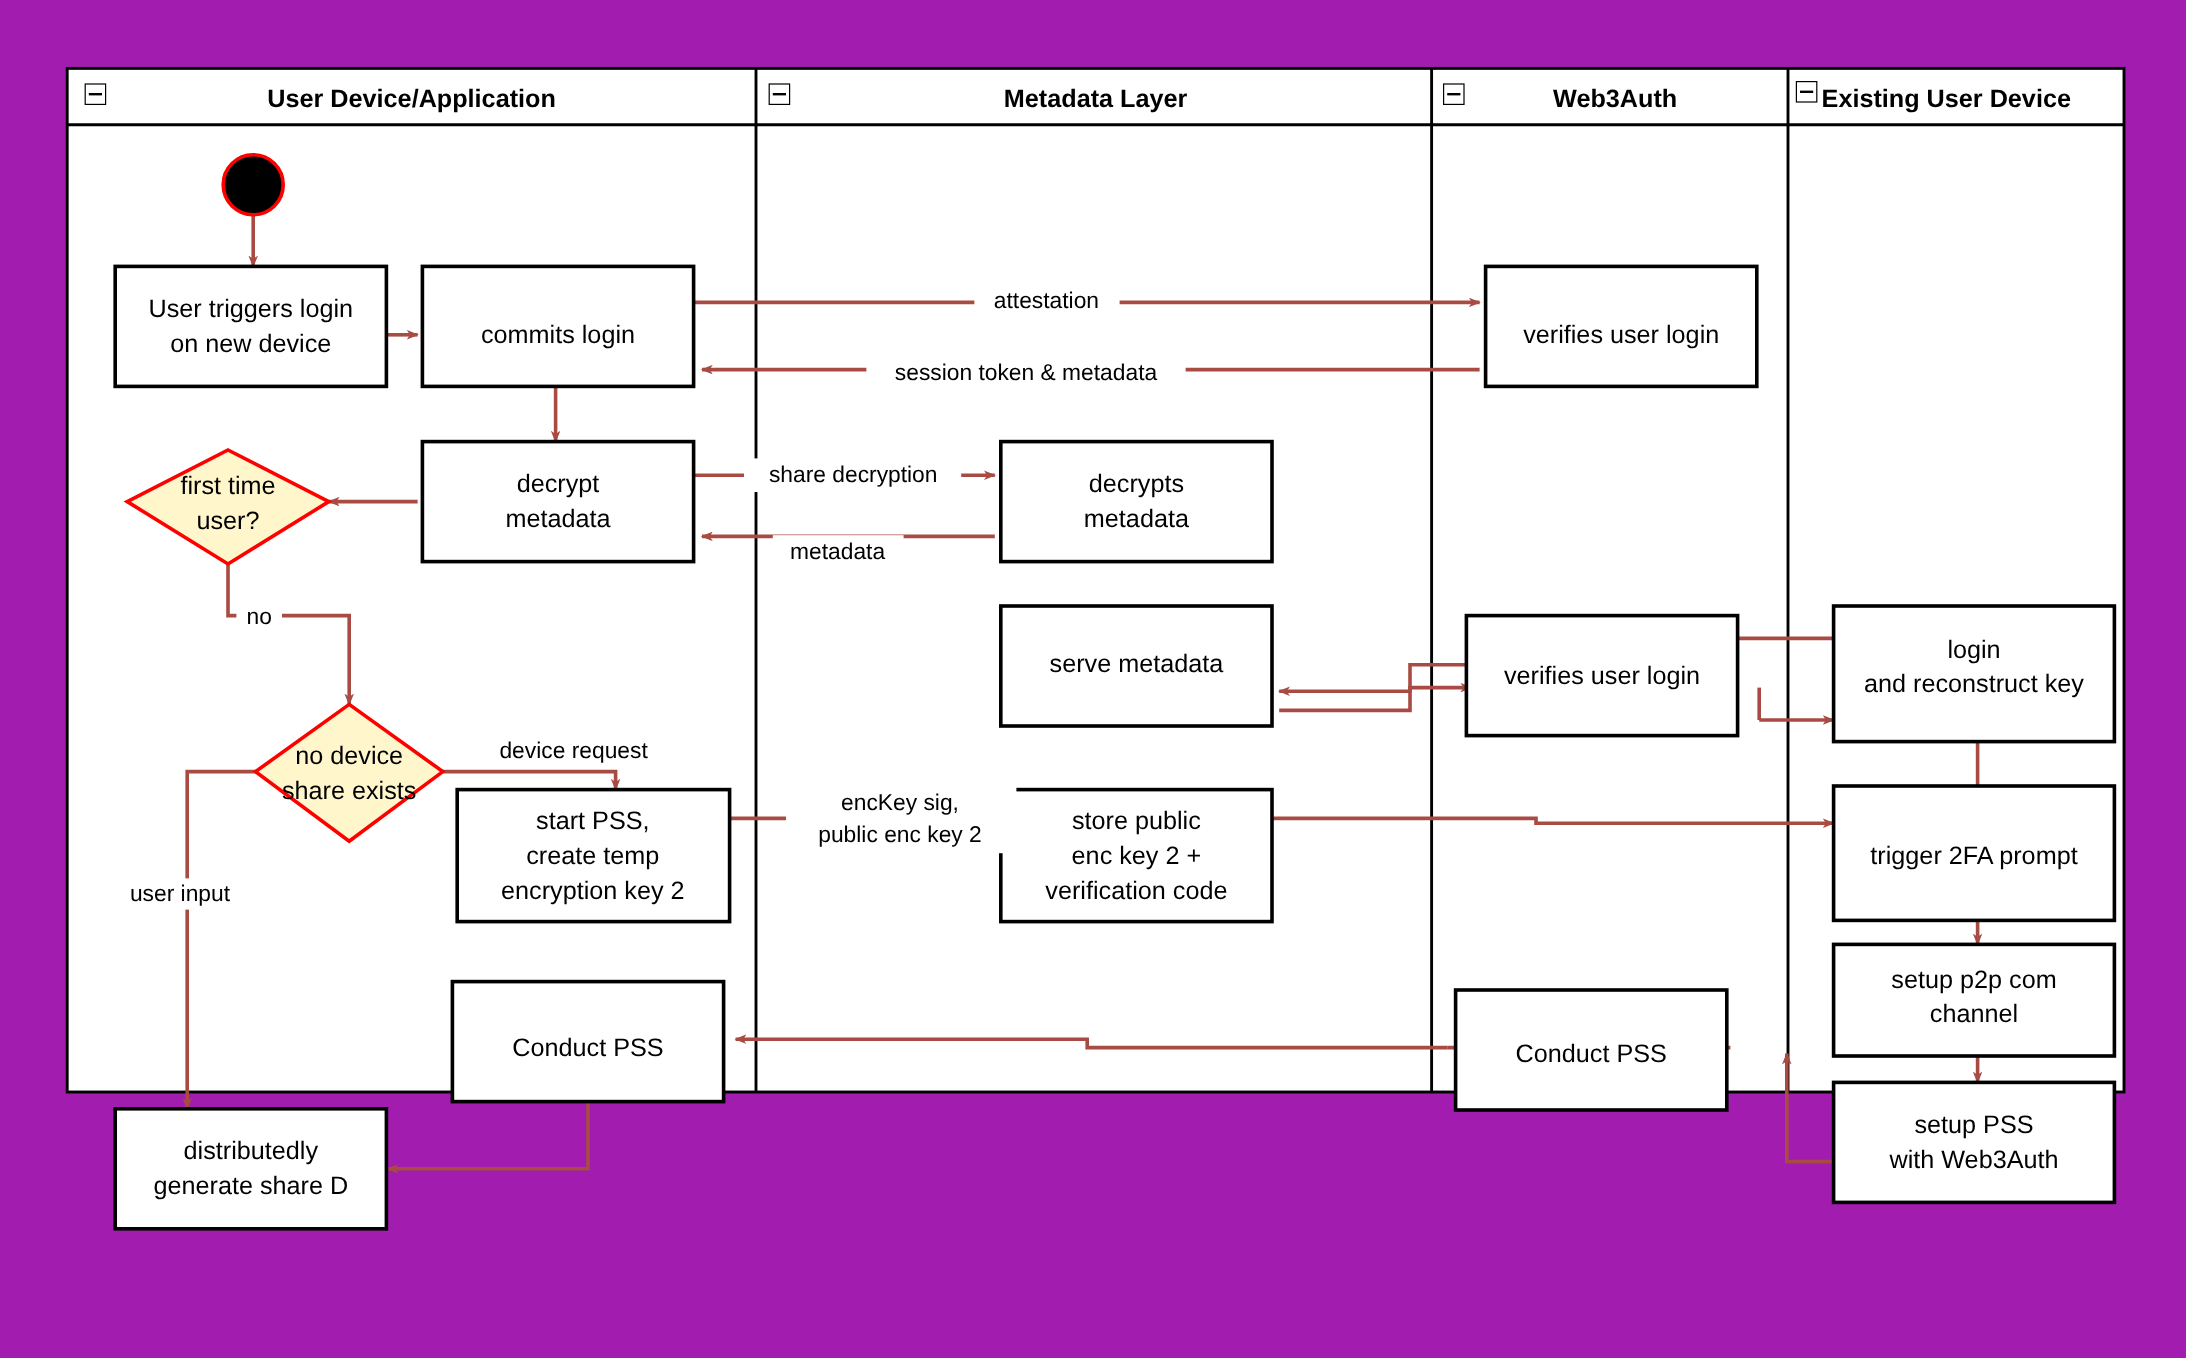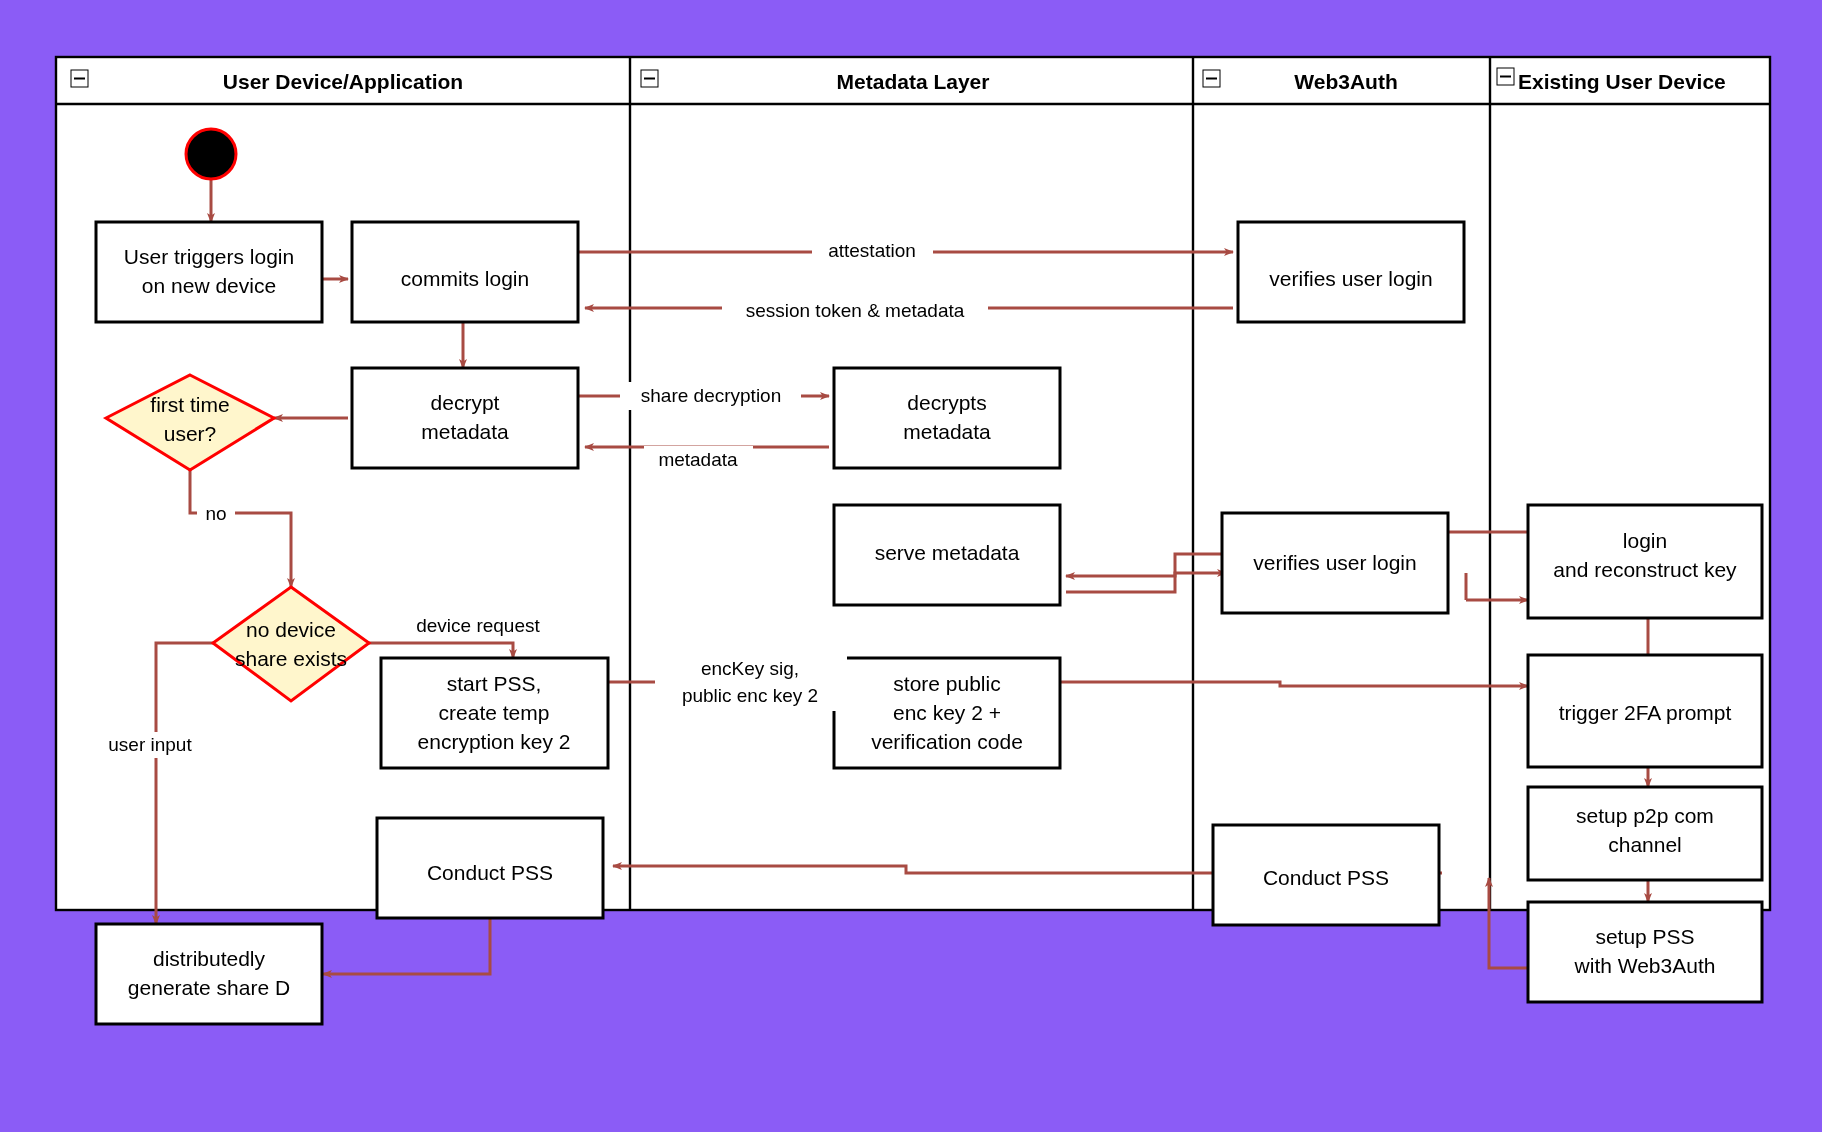--- a/index.html
+++ b/index.html
@@ -1,17 +1,17 @@
 <!DOCTYPE html>
 <html><head>
 <meta charset="utf-8">
 <style>
   html,body{margin:0;padding:0;background:#ffffff;}
   body{font-family:"Liberation Sans", sans-serif;}
-  #canvas{position:relative;width:1822px;height:1132px;background:#8b5cf6;overflow:hidden;}
+  #canvas{position:relative;width:1822px;height:1132px;background:#a21caf;overflow:hidden;}
   svg#diagram{position:absolute;left:0;top:0;width:1822px;height:1132px;}
   .lane-title{font-weight:bold;font-size:21px;fill:#000;}
   .node-text{font-size:21px;fill:#000;}
   .edge-label{font-size:19px;fill:#000;}
   .collapse-box{fill:#ffffff;stroke:#000000;stroke-width:1;}
 </style>
 </head>
 <body>
 
 <div id="canvas">

